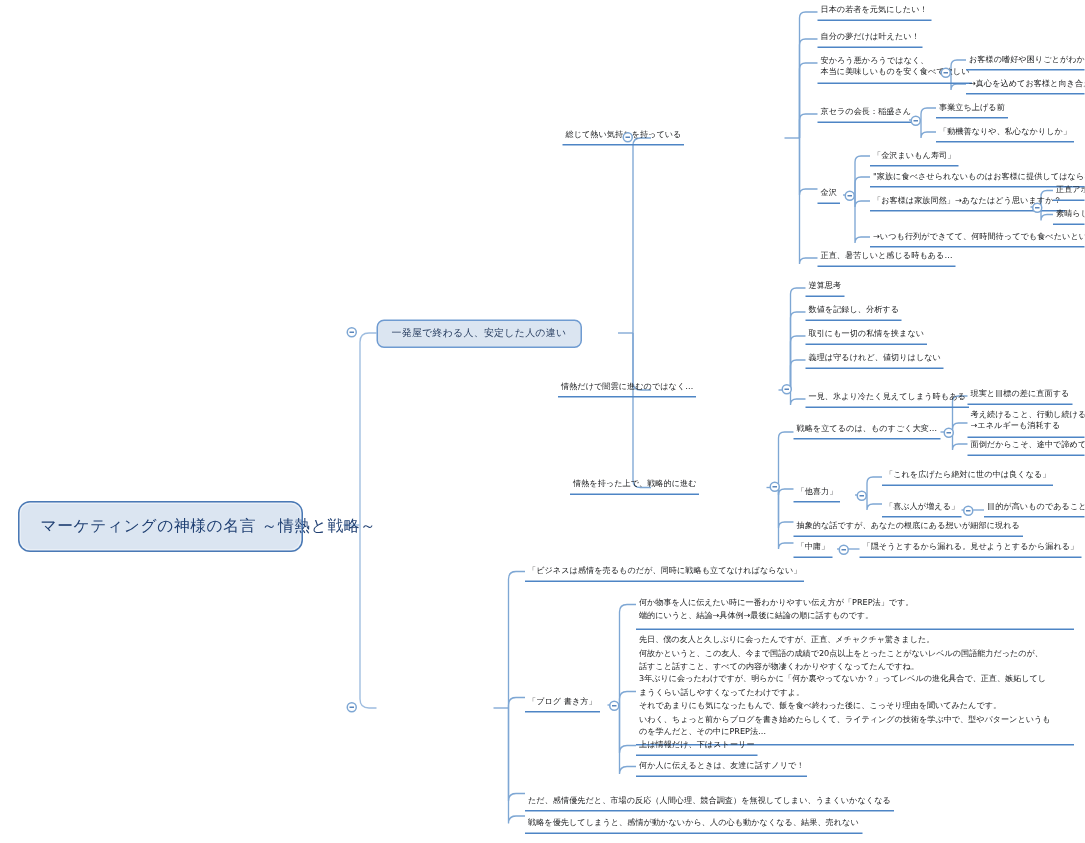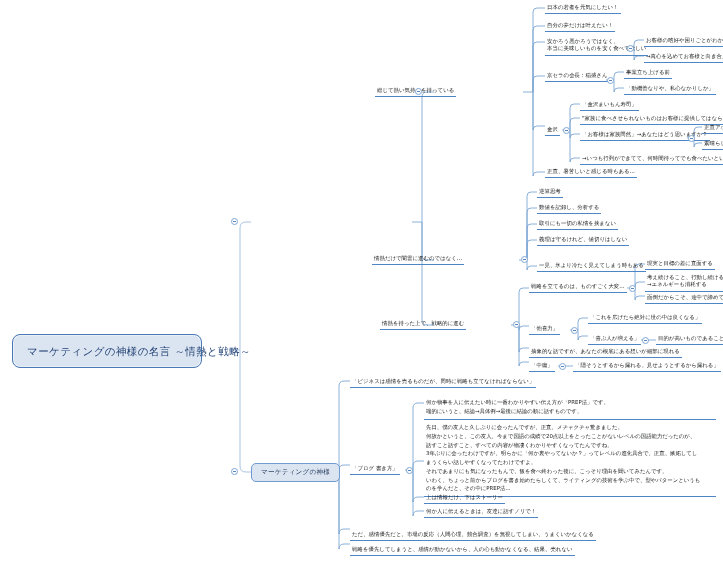--- a/index.html
+++ b/index.html
@@ -173,21 +173,21 @@
       <path d="M405 470 L413 470"></path>
       <path d="M413 470 L413 408 Q413 403 418 403 L424 403"></path>
       <path d="M413 470 L413 466 Q413 461 418 461 L424 461"></path>
       <path d="M413 470 L413 502 Q413 497 418 497 L424 497"></path>
       <path d="M413 470 L413 516 Q413 511 418 511 L424 511"></path>
     </g>
   </svg>
 
   <div class="node root" style="left:12px; top:334px; width:190px;">マーケティングの神様の名言 ～情熱と戦略～</div>
 
-  <div class="node lvl1" style="left:251px; top:463px;">マーケティングの神様</div>
+  <div class="node lvl1" style="left:251px; top:213px;">一発屋で終わる人、安定した人の違い</div>
 
   <div class="toggle" style="left:231px; top:218px;"></div>
   <div class="toggle" style="left:231px; top:468px;"></div>
 
   <div class="node leaf" style="left:375px; top:86px;">総じて熱い気持ちを持っている</div>
   <div class="toggle" style="left:415px; top:88px;"></div>
 
   <div class="node leaf" style="left:372px; top:254px;">情熱だけで闇雲に進むのではなく…</div>
   <div class="toggle" style="left:521px; top:256px;"></div>
 

